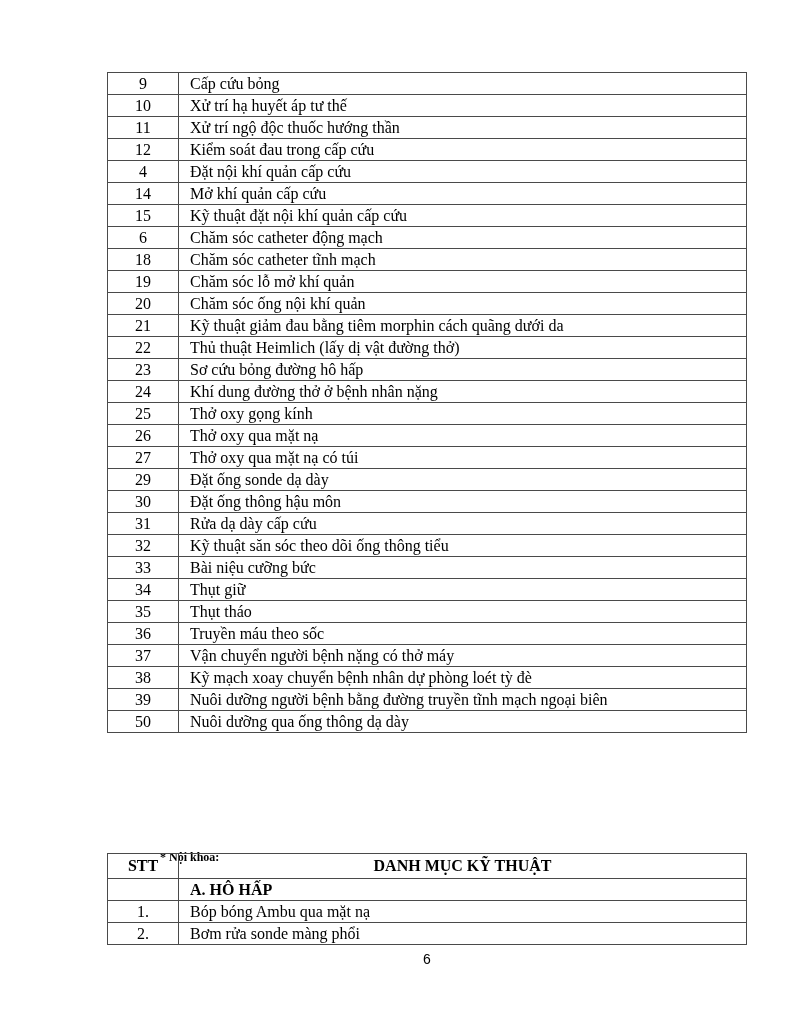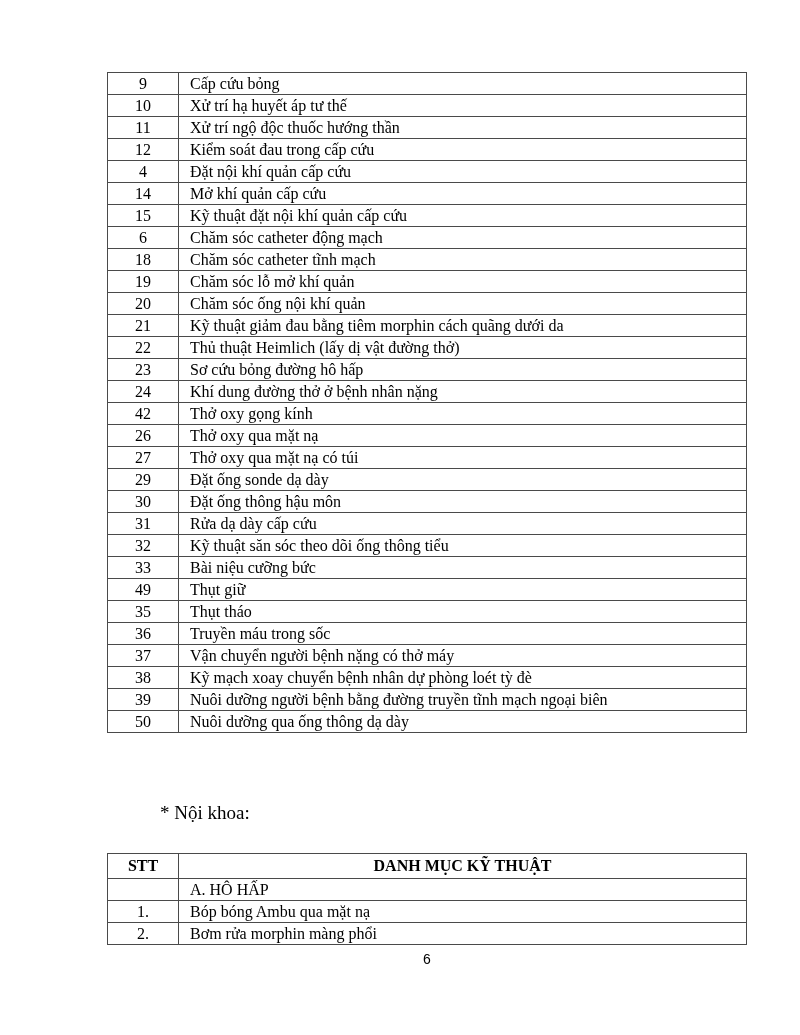--- a/index.html
+++ b/index.html
@@ -42,28 +42,28 @@
   }
   .tbl2 { top: 837px; margin-top: 16px; }
   .tbl2 th {
     height: 24px;
     font-weight: bold;
     text-align: center;
     padding: 0;
   }
   .tbl2 td { height: 21px; }
   .section-cell {
-    font-weight: normal;
+    font-weight: bold;
   }
   .section-heading {
     position: absolute;
     left: 160px;
-    top: 802px;
-    font-size: 19px;
-    font-weight: normal;
+    top: 846px;
+    font-size: 12px;
+    font-weight: bold;
     line-height: 22px;
   }
   .page-footer {
     position: absolute;
     left: 107px;
     top: 951px;
     width: 640px;
     text-align: center;
     font-family: "Liberation Sans", sans-serif;
     font-size: 14px;
@@ -144,21 +144,21 @@
     <td class="col-no">23</td>
     <td class="col-name">Sơ cứu bỏng đường hô hấp</td>
   </tr>
 
   <tr>
     <td class="col-no">24</td>
     <td class="col-name">Khí dung đường thở ở bệnh nhân nặng</td>
   </tr>
 
   <tr>
-    <td class="col-no">42</td>
+    <td class="col-no">25</td>
     <td class="col-name">Thở oxy gọng kính</td>
   </tr>
 
   <tr>
     <td class="col-no">26</td>
     <td class="col-name">Thở oxy qua mặt nạ</td>
   </tr>
 
   <tr>
     <td class="col-no">27</td>
@@ -185,32 +185,32 @@
     <td class="col-no">32</td>
     <td class="col-name">Kỹ thuật săn sóc theo dõi ống thông tiểu</td>
   </tr>
 
   <tr>
     <td class="col-no">33</td>
     <td class="col-name">Bài niệu cưỡng bức</td>
   </tr>
 
   <tr>
-    <td class="col-no">49</td>
+    <td class="col-no">34</td>
     <td class="col-name">Thụt giữ</td>
   </tr>
 
   <tr>
     <td class="col-no">35</td>
     <td class="col-name">Thụt tháo</td>
   </tr>
 
   <tr>
     <td class="col-no">36</td>
-    <td class="col-name">Truyền máu trong sốc</td>
+    <td class="col-name">Truyền máu theo sốc</td>
   </tr>
 
   <tr>
     <td class="col-no">37</td>
     <td class="col-name">Vận chuyển người bệnh nặng có thở máy</td>
   </tr>
 
   <tr>
     <td class="col-no">38</td>
     <td class="col-name">Kỹ mạch xoay chuyển bệnh nhân dự phòng loét tỳ đè</td>
@@ -243,18 +243,18 @@
       <td class="col-name section-cell">A. HÔ HẤP</td>
     </tr>
 
   <tr>
     <td class="col-no">1.</td>
     <td class="col-name">Bóp bóng Ambu qua mặt nạ</td>
   </tr>
 
   <tr>
     <td class="col-no">2.</td>
-    <td class="col-name">Bơm rửa morphin màng phổi</td>
+    <td class="col-name">Bơm rửa sonde màng phổi</td>
   </tr>
 </tbody>
 </table>
 
 <div class="page-footer">6</div>
 
 </body></html>

